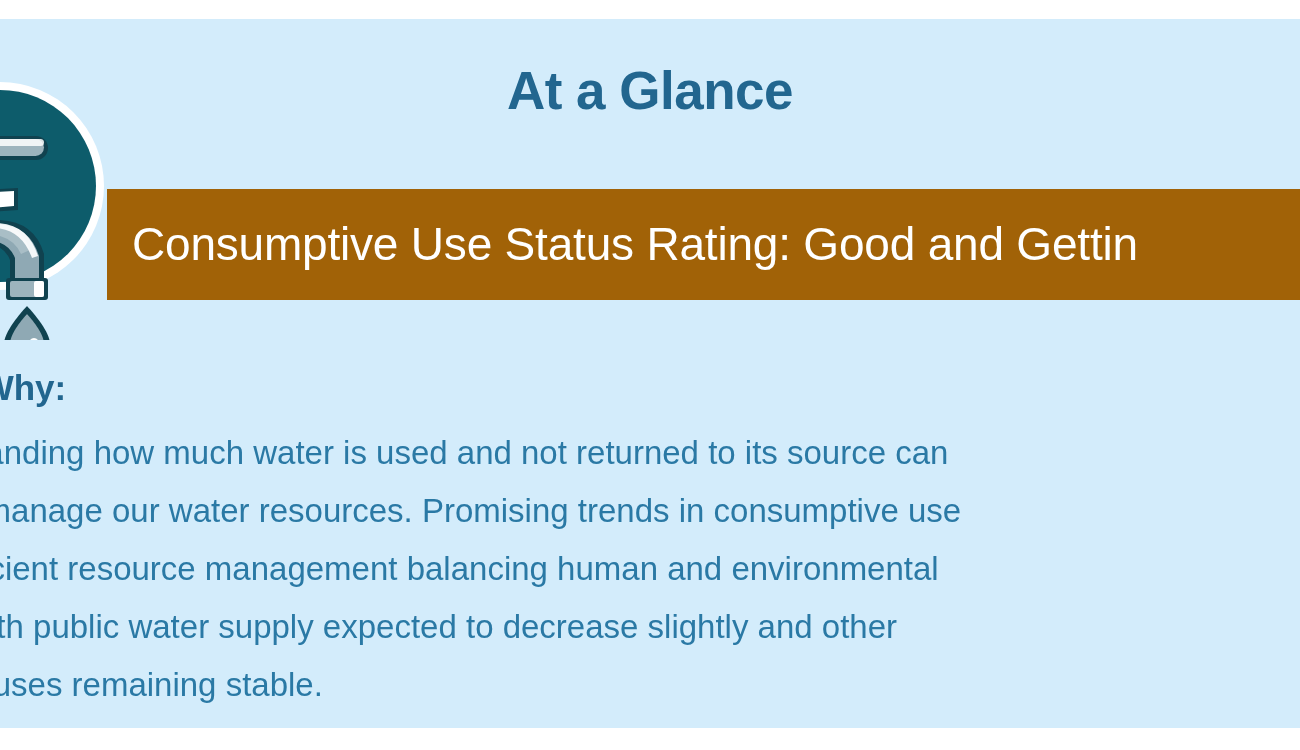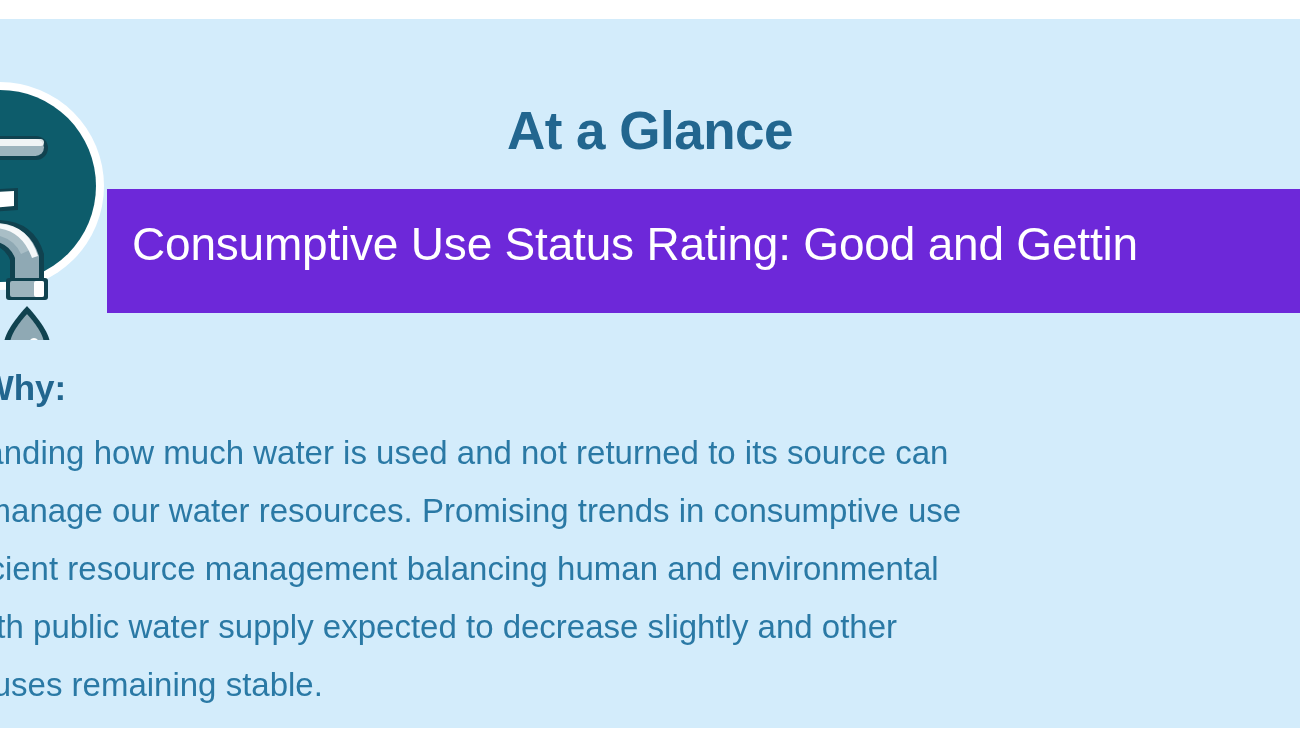--- a/index.html
+++ b/index.html
@@ -40,31 +40,30 @@
     top: 56px;
     width: 1300px;
     text-align: center;
     font-family: "Liberation Sans", sans-serif;
     font-weight: bold;
     font-size: 53px;
     line-height: 70px;
     letter-spacing: -0.5px;
     color: #22668f;
     white-space: nowrap;
-    margin-top: 40px;
   }
 
   
   .banner {
     position: absolute;
     left: 107px;
     top: 189px;
     width: 1193px;
-    height: 124px;
-    background: #6d28d9;
+    height: 111px;
+    background: #a16207;
   }
   .banner-text {
     position: absolute;
     left: 25px;
     top: 0;
     height: 111px;
     line-height: 111px;
     font-family: "Liberation Sans", sans-serif;
     font-weight: normal;
     font-size: 46px;

